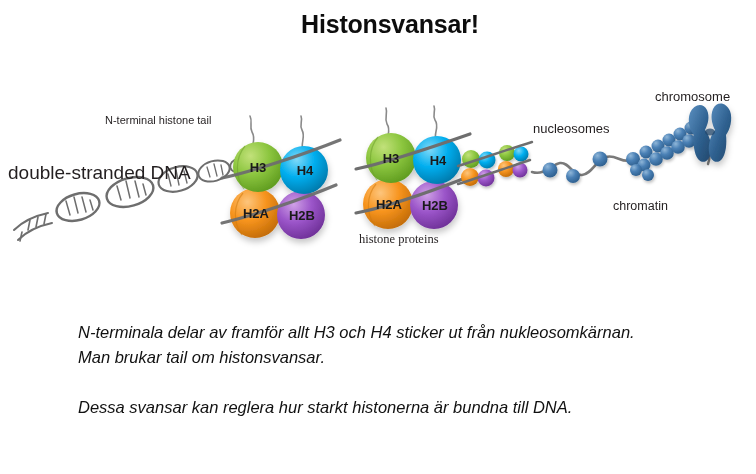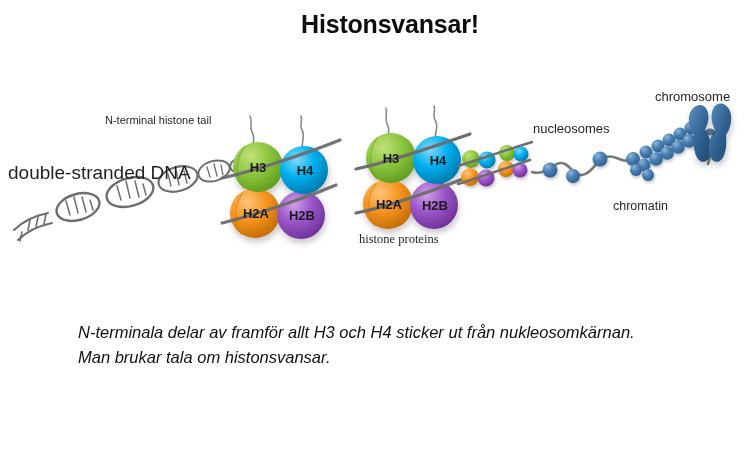--- a/index.html
+++ b/index.html
@@ -282,15 +282,16 @@
   <div class="diagram-label" id="label-dsdna">double-stranded DNA</div>
   <div class="diagram-label" id="label-ntail">N-terminal histone tail</div>
   <div class="diagram-label" id="label-histprot">histone proteins</div>
   <div class="diagram-label" id="label-nucleo">nucleosomes</div>
   <div class="diagram-label" id="label-chromatin">chromatin</div>
   <div class="diagram-label" id="label-chromosome">chromosome</div>
 </div>
 
 <div id="body-text">
   <p>N-terminala delar av framför allt H3 och H4 sticker ut från nukleosomkärnan.</p>
-  <p>Man brukar tala om histonsvansar.</p>
+  <p>Man brukar tail om histonsvansar.</p>
   <div class="gap"></div>
+  <p>Dessa svansar kan reglera hur starkt histonerna är bundna till DNA.</p>
 </div>
 
 </body></html>

